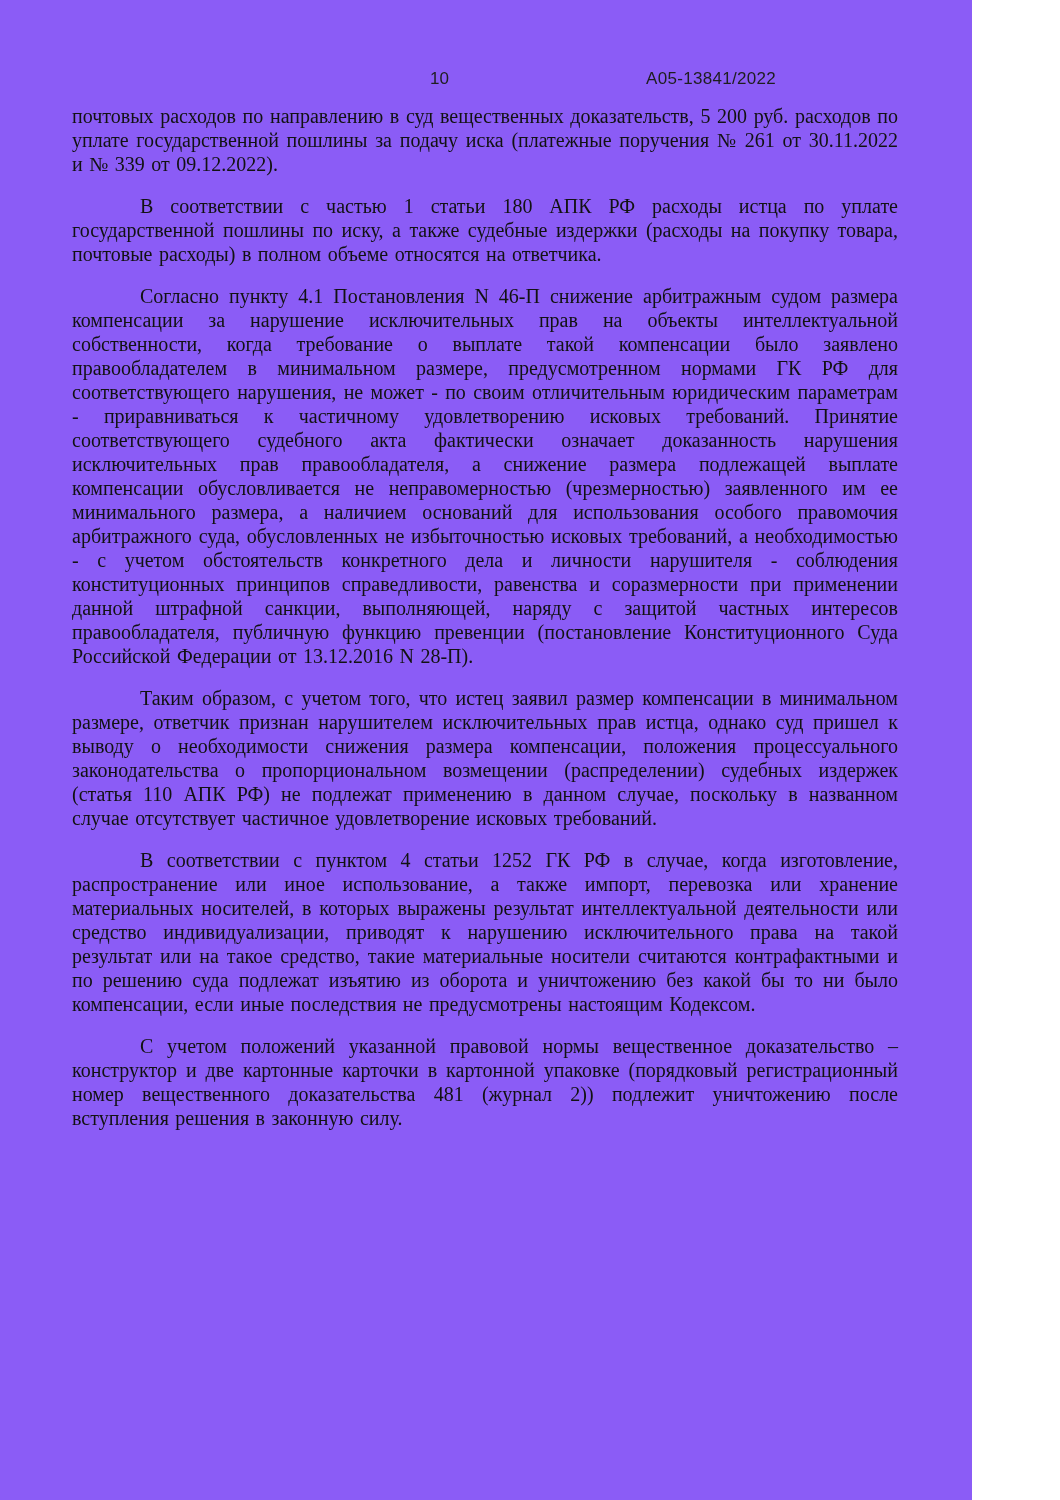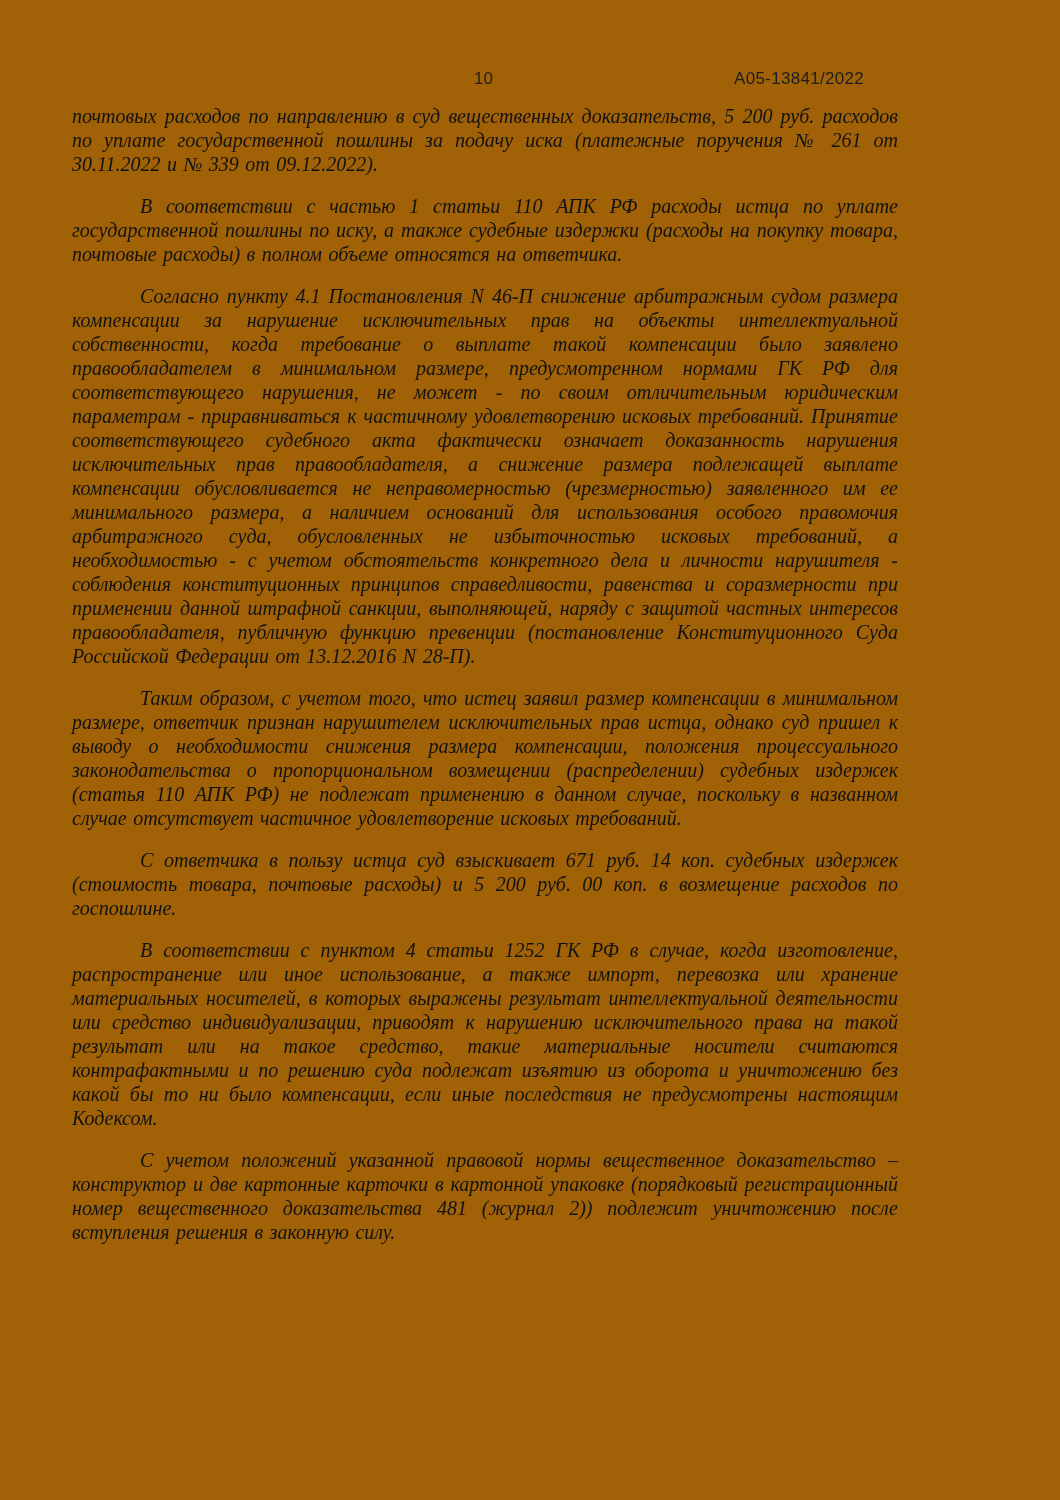--- a/index.html
+++ b/index.html
@@ -2,23 +2,23 @@
 <html lang="ru"><head>
 <meta charset="utf-8">
 <style>
   html, body {
     margin: 0;
     padding: 0;
     background: #ffffff;
   }
   .page {
     position: relative;
-    width: 1060px;
+    width: 972px;
     height: 1500px;
-    background: #a16207;
+    background: #8b5cf6;
     overflow: hidden;
     font-family: "Liberation Serif", serif;
     color: #121212;
   }
   .page-header {
     position: absolute;
     top: 68px;
     left: 70px;
     right: 163px;
     height: 22px;
@@ -47,40 +47,38 @@
     width: 826px;
     font-size: 20px;
     line-height: 24px;
     text-align: justify;
     text-justify: inter-word;
   }
   .document-body p.para {
     margin: 0 0 18px 0;
     text-indent: 68px;
     word-spacing: 1.5px;
-    font-style: italic;
   }
   .document-body p.para.no-indent {
     text-indent: 0;
   }
   .document-body p.para:last-child {
     margin-bottom: 17px;
   }
 </style>
 </head>
 <body>
 
 <div class="page">
   <div class="page-header">
     <div class="page-number">10</div>
     <div class="case-number">А05-13841/2022</div>
   </div>
 
   <div class="document-body">
       <p class="para no-indent">почтовых расходов по направлению в суд вещественных доказательств, 5 200 руб. расходов по уплате государственной пошлины за подачу иска (платежные поручения № 261 от 30.11.2022 и № 339 от 09.12.2022).</p>
-      <p class="para">В соответствии с частью 1 статьи 110 АПК РФ расходы истца по уплате государственной пошлины по иску, а также судебные издержки (расходы на покупку товара, почтовые расходы) в полном объеме относятся на ответчика.</p>
+      <p class="para">В соответствии с частью 1 статьи 180 АПК РФ расходы истца по уплате государственной пошлины по иску, а также судебные издержки (расходы на покупку товара, почтовые расходы) в полном объеме относятся на ответчика.</p>
       <p class="para">Согласно пункту 4.1 Постановления N 46-П снижение арбитражным судом размера компенсации за нарушение исключительных прав на объекты интеллектуальной собственности, когда требование о выплате такой компенсации было заявлено правообладателем в минимальном размере, предусмотренном нормами ГК РФ для соответствующего нарушения, не может - по своим отличительным юридическим параметрам - приравниваться к частичному удовлетворению исковых требований. Принятие соответствующего судебного акта фактически означает доказанность нарушения исключительных прав правообладателя, а снижение размера подлежащей выплате компенсации обусловливается не неправомерностью (чрезмерностью) заявленного им ее минимального размера, а наличием оснований для использования особого правомочия арбитражного суда, обусловленных не избыточностью исковых требований, а необходимостью - с учетом обстоятельств конкретного дела и личности нарушителя - соблюдения конституционных принципов справедливости, равенства и соразмерности при применении данной штрафной санкции, выполняющей, наряду с защитой частных интересов правообладателя, публичную функцию превенции (постановление Конституционного Суда Российской Федерации от 13.12.2016 N 28-П).</p>
       <p class="para">Таким образом, с учетом того, что истец заявил размер компенсации в минимальном размере, ответчик признан нарушителем исключительных прав истца, однако суд пришел к выводу о необходимости снижения размера компенсации, положения процессуального законодательства о пропорциональном возмещении (распределении) судебных издержек (статья 110 АПК РФ) не подлежат применению в данном случае, поскольку в названном случае отсутствует частичное удовлетворение исковых требований.</p>
-      <p class="para">С ответчика в пользу истца суд взыскивает 671 руб. 14 коп. судебных издержек (стоимость товара, почтовые расходы) и 5 200 руб. 00 коп. в возмещение расходов по госпошлине.</p>
       <p class="para">В соответствии с пунктом 4 статьи 1252 ГК РФ в случае, когда изготовление, распространение или иное использование, а также импорт, перевозка или хранение материальных носителей, в которых выражены результат интеллектуальной деятельности или средство индивидуализации, приводят к нарушению исключительного права на такой результат или на такое средство, такие материальные носители считаются контрафактными и по решению суда подлежат изъятию из оборота и уничтожению без какой бы то ни было компенсации, если иные последствия не предусмотрены настоящим Кодексом.</p>
       <p class="para">С учетом положений указанной правовой нормы вещественное доказательство – конструктор и две картонные карточки в картонной упаковке (порядковый регистрационный номер вещественного доказательства 481 (журнал 2)) подлежит уничтожению после вступления решения в законную силу.</p>
     </div>
 </div>
 
 </body></html>

